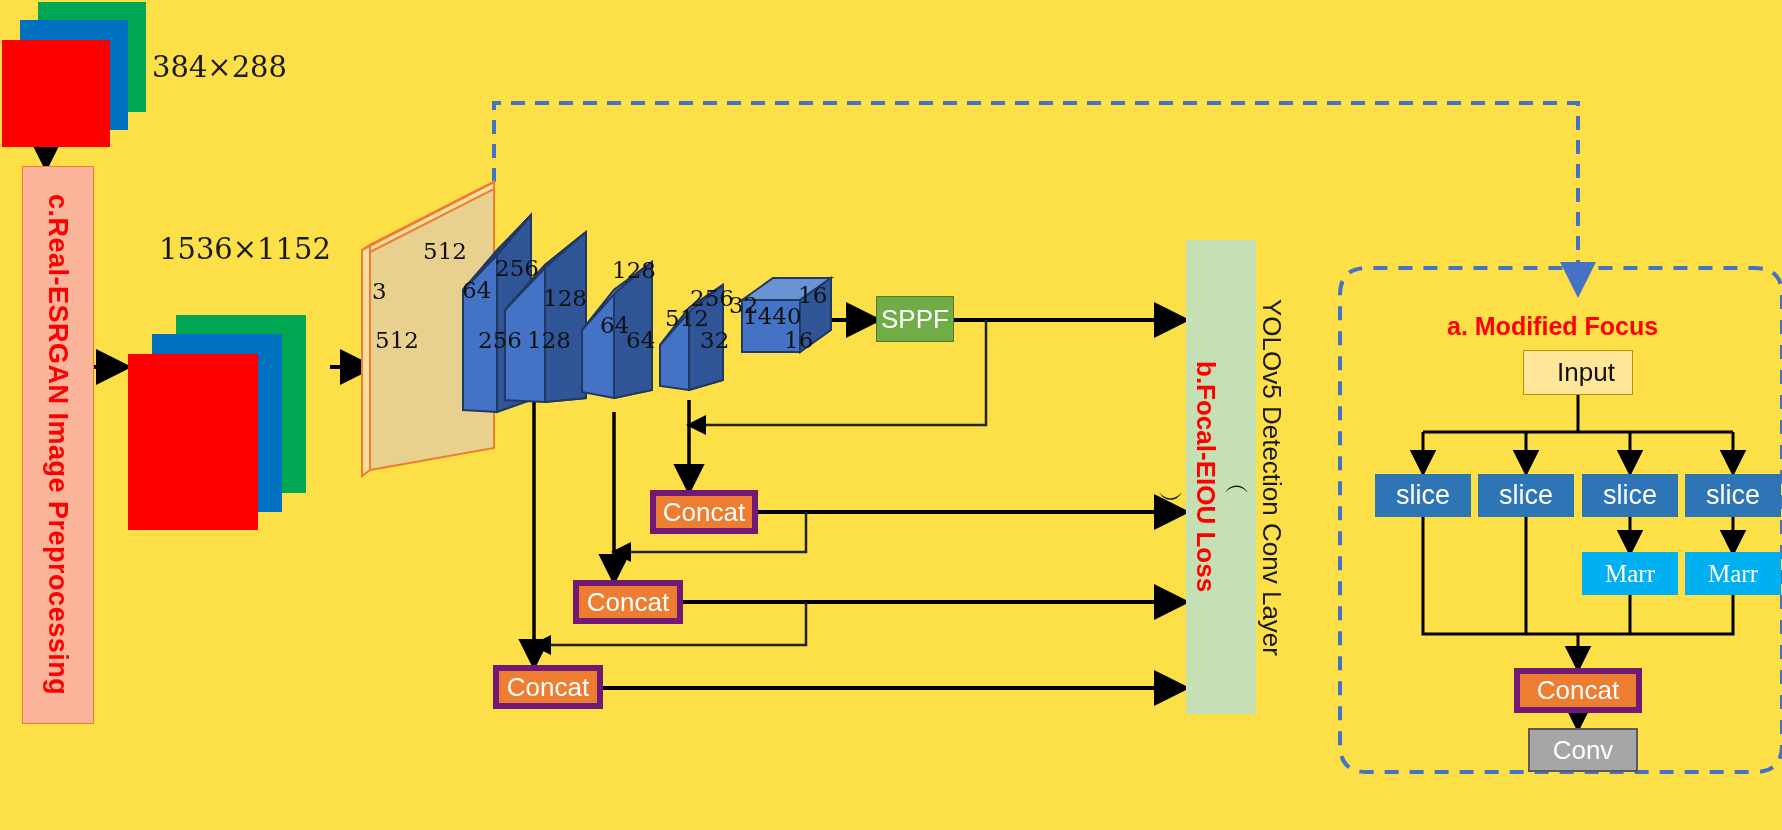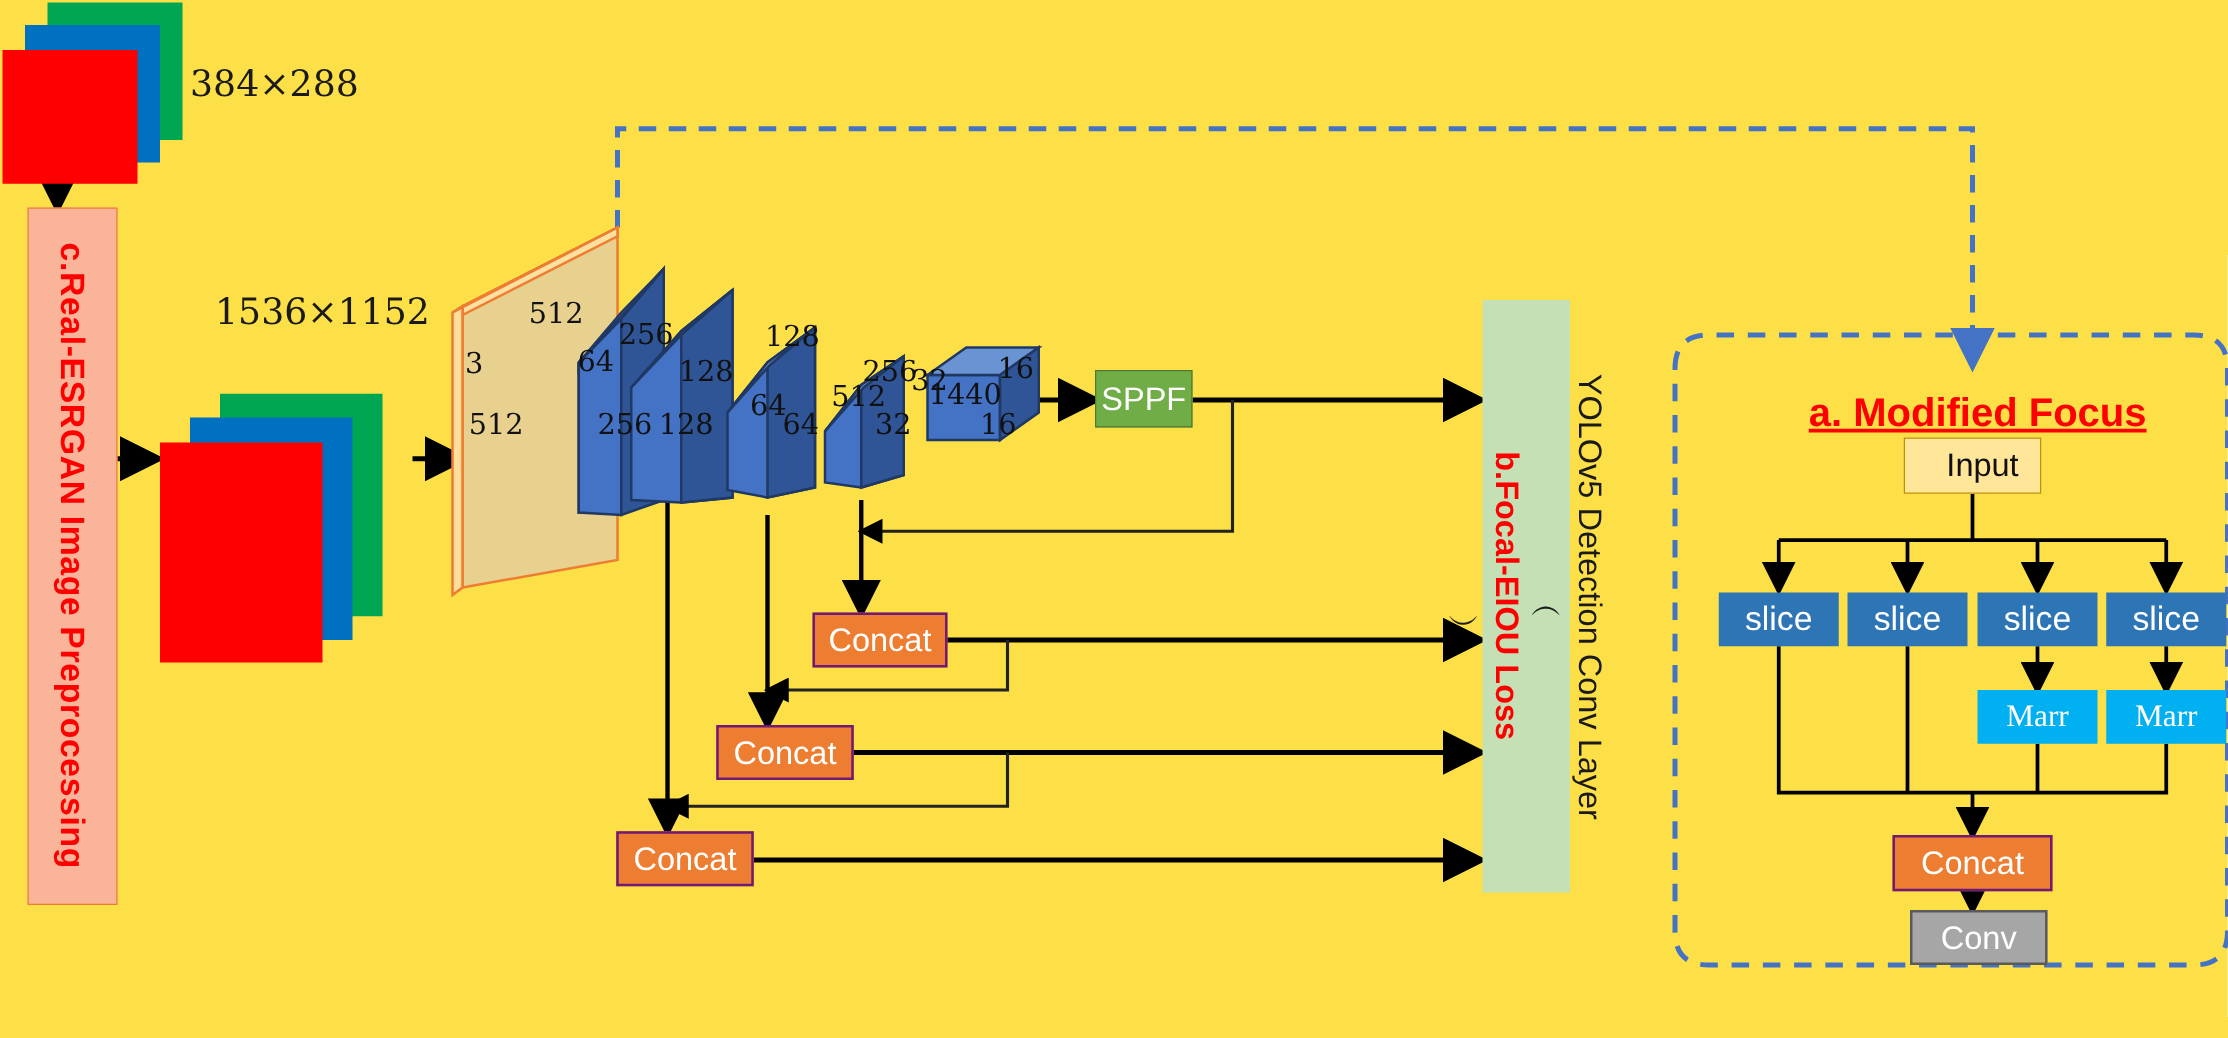--- a/index.html
+++ b/index.html
@@ -29,27 +29,27 @@
   .detblock{position:absolute;display:flex;flex-direction:row-reverse;align-items:center;justify-content:center;height:100%;width:100%;}
   .detline{writing-mode:vertical-rl;text-orientation:mixed;white-space:nowrap;font-size:26px;color:#1a1a1a;}
   .detline.red{color:#FF0000;font-weight:bold;}
   .detline.paren{color:#1a1a1a;font-weight:normal;}
 
   .blknum{position:absolute;font-family:"DejaVu Serif",serif;font-size:23px;color:#111;white-space:nowrap;}
 
   .nodebox{position:absolute;display:flex;align-items:center;justify-content:center;
            font-size:26px;box-sizing:border-box;white-space:nowrap;}
   .sppf{background:#70AD47;border:1px solid #4E7B2F;color:#fff;}
-  .concat{background:#ED7D31;border:2px solid #701a75;color:#fff;}
+  .concat{background:#ED7D31;border:6px solid #701a75;color:#fff;}
   .inputbox{background:#FFE699;border:1px solid #BF9000;color:#111;padding-left:16px;}
   .slicebox{background:#2E75B6;color:#fff;border:none;text-align:center;}
   .marrbox{background:#00B0F0;color:#fff;border:none;font-family:Liberation Serif, serif;}
   .convbox{background:#A6A6A6;border:2px solid #5A5A5A;color:#fff;}
 
-  .focus-title{position:absolute;color:#FF0000;font-weight:bold;font-size:32px;white-space:nowrap;text-decoration:underline;}
+  .focus-title{position:absolute;color:#FF0000;font-weight:bold;font-size:25px;white-space:nowrap;}
 </style>
 </head>
 <body>
 
 <div id="stage">
 
   <svg class="layer" viewBox="0 0 1782 830">
     <defs>
       <marker id="ah" markerWidth="9" markerHeight="9" refX="7.5" refY="4.5" orient="auto">
         <path d="M0,0 L9,4.5 L0,9 z" fill="#000"></path>
@@ -155,21 +155,21 @@
   </svg>
 
   <div class="imgsheet sheet-g" style="left:38px;top:2px;width:108px;height:110px;"></div>
   <div class="imgsheet sheet-b" style="left:20px;top:20px;width:108px;height:110px;"></div>
   <div class="imgsheet sheet-r" style="left:2px;top:40px;width:108px;height:107px;"></div>
   <div class="dimlabel" style="left:152px;top:50px;">384×288</div>
 
   <div class="imgsheet sheet-g" style="left:176px;top:315px;width:130px;height:178px;"></div>
   <div class="imgsheet sheet-b" style="left:152px;top:334px;width:130px;height:178px;"></div>
   <div class="imgsheet sheet-r" style="left:128px;top:354px;width:130px;height:176px;"></div>
-  <div class="dimlabel" style="left:172px;top:232px;">1536×1152</div>
+  <div class="dimlabel" style="left:159px;top:232px;">1536×1152</div>
 
   <div class="vpanel preproc" style="left:22px;top:166px;width:70px;height:556px;">
     <span class="vtxt">c.Real-ESRGAN Image Preprocessing</span>
   </div>
 
   <div class="blknum" style="left:372px;top:278px;">3</div>
   <div class="blknum" style="left:423px;top:238px;">512</div>
   <div class="blknum" style="left:375px;top:327px;">512</div>
 
   <div class="blknum" style="left:462px;top:277px;">64</div>

